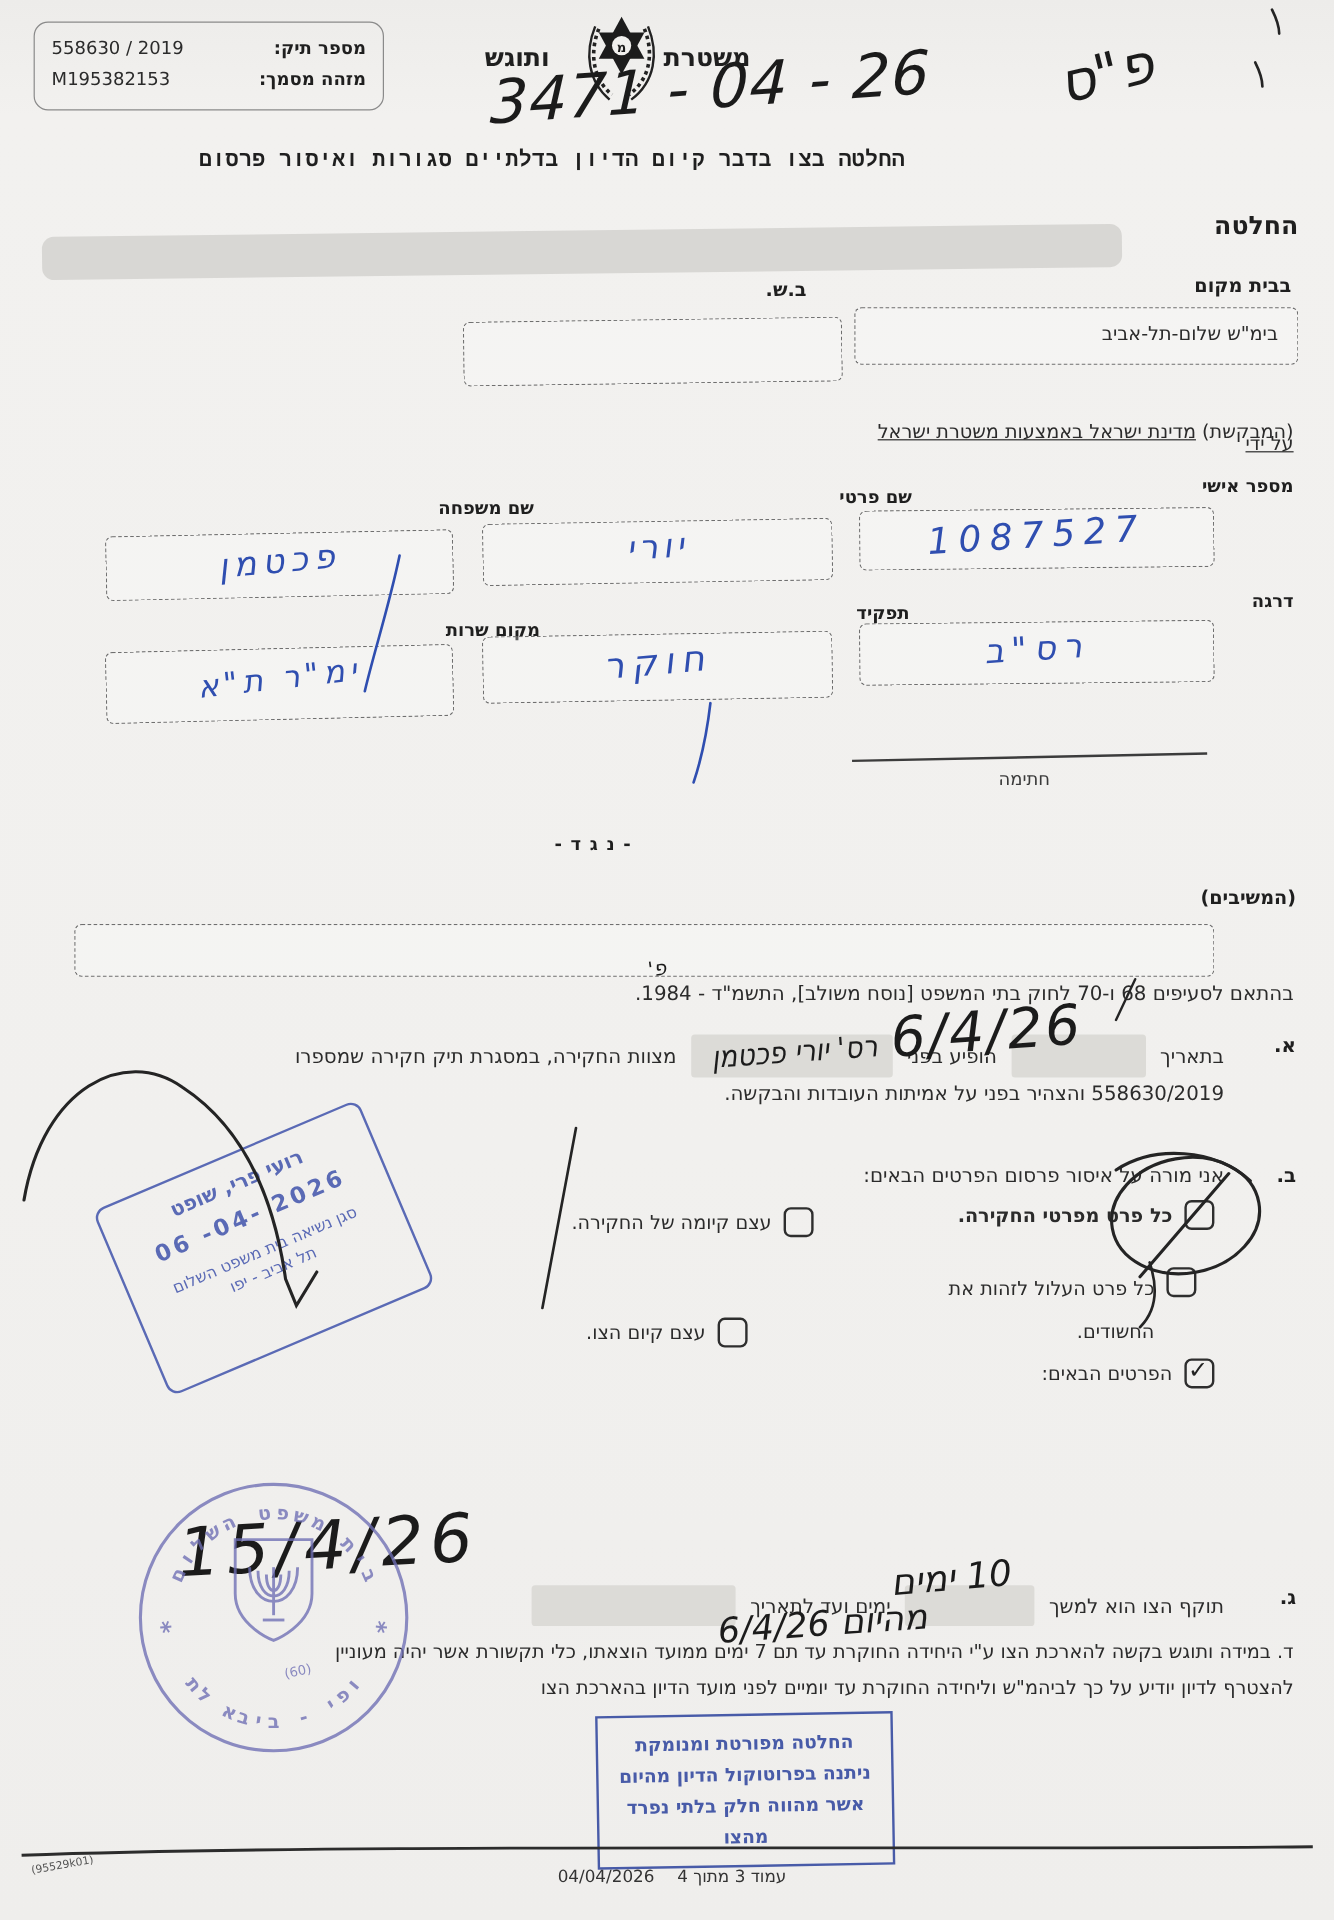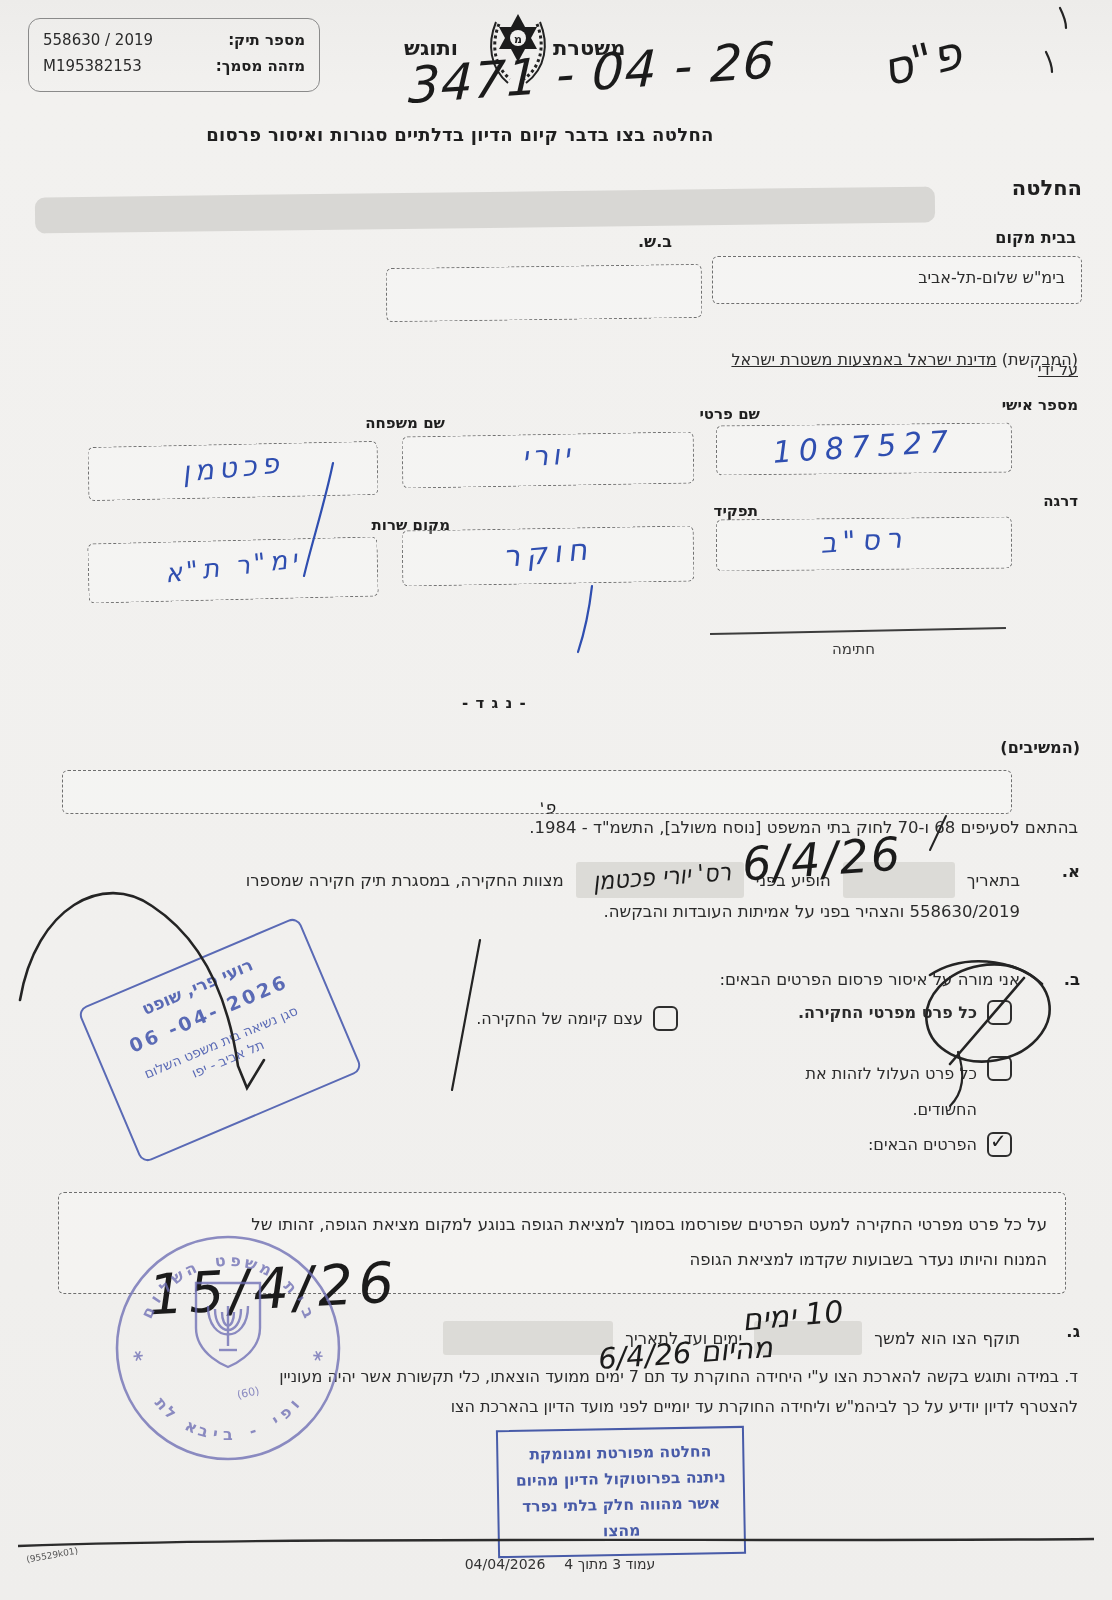--- a/index.html
+++ b/index.html
@@ -48,21 +48,21 @@
       <circle cx="33" cy="32" r="8" fill="#f1f0ee"></circle>
       <text x="33" y="37" text-anchor="middle" font-size="11" font-weight="bold" fill="#1c1c1c">מ</text>
     </svg>
   </div>
   <div class="abs lbl" style="left:553px;top:36px;font-size:21px;">משטרת</div>
   <div class="abs lbl" style="left:404px;top:36px;font-size:21px;">ותוגש</div>
 
   <div class="abs hw hw-black" dir="ltr" style="left:408px;top:44px;font-size:50px;letter-spacing:1px;transform:rotate(-4deg) skewX(-6deg);">3471 - 04 - 26</div>
   <div class="abs hw hw-black" style="left:882px;top:34px;font-size:46px;transform:rotate(-14deg);">פ"ס</div>
 
-  <div class="abs lbl" style="left:145px;top:124px;width:630px;text-align:center;font-size:18px;letter-spacing:.3px;">החלטה בצו בדבר קיום הדיון בדלתיים סגורות ואיסור פרסום</div>
+  <div class="abs lbl" style="left:145px;top:124px;width:630px;text-align:center;font-size:18px;letter-spacing:.3px;font-family:Liberation Mono, monospace;">החלטה בצו בדבר קיום הדיון בדלתיים סגורות ואיסור פרסום</div>
 
   <div class="abs lbl" style="right:30px;top:176px;font-size:21px;">החלטה</div>
   <div class="abs" style="left:35px;top:192px;width:900px;height:36px;background:#d8d7d4;border-radius:10px;transform:rotate(-.7deg);"></div>
 
   <div class="abs lbl" style="right:36px;top:228px;font-size:16px;">בבית מקום</div>
   <div class="abs lbl" style="left:638px;top:232px;font-size:16px;">ב.ש.</div>
   <div class="abs dash-box" style="left:712px;top:256px;width:368px;height:46px;">
     <div style="padding:11px 16px 0 0;font-size:16px;">בימ"ש שלום-תל-אביב</div>
   </div>
   <div class="abs dash-box" style="left:386px;top:266px;width:314px;height:52px;transform:rotate(-.8deg);"></div>
@@ -132,45 +132,47 @@
         <span class="mark"></span>
       </span>
     <span>כל פרט מפרטי החקירה.</span>
   </div>
   <div class="abs opt-row" style="right:434px;top:1006px;width:290px;">
     <span class="chk">
         <span class="mark"></span>
       </span>
     <span>עצם קיומה של החקירה.</span>
   </div>
-  <div class="abs opt-row" style="right:100px;top:1056px;width:250px;justify-content:space-between;">
+  <div class="abs opt-row" style="right:115px;top:1056px;width:250px;justify-content:space-between;">
     <span class="chk">
         <span class="mark"></span>
       </span>
     <span style="line-height:36px;">כל פרט העלול לזהות את החשודים.</span>
+  </div>
+  <div class="abs opt-row" style="right:489px;top:1098px;width:280px;">
+    <span class="chk">
+        <span class="mark"></span>
+      </span>
+    <span>עצם קיום הצו.</span>
   </div>
   <div class="abs opt-row" style="right:100px;top:1132px;width:260px;">
     <span class="chk">
         <span class="mark">✓</span>
       </span>
     <span>הפרטים הבאים:</span>
   </div>
 
   <div class="abs stamp-blue" style="left:100px;top:956px;width:240px;height:168px;border:2.6px solid #4053ac;border-radius:10px;
               transform:rotate(-23deg);text-align:center;opacity:.85;box-sizing:border-box;padding-top:14px;">
     <div class="lbl stamp-blue" style="font-size:17px;">רועי פרי, שופט</div>
     <div class="lbl stamp-blue" dir="ltr" style="font-size:19px;letter-spacing:3px;margin-top:8px;">06 -04- 2026</div>
     <div style="font-size:13.5px;margin-top:12px;">סגן נשיאה בית משפט השלום</div>
     <div style="font-size:13.5px;margin-top:2px;">תל אביב - יפו</div>
   </div>
 
-  <div class="abs dash-box" style="left:58px;top:1192px;width:1008px;height:102px;box-sizing:border-box;padding:14px 18px;font-size:16.5px;line-height:35px;">
-    <div>על כל פרט מפרטי החקירה למעט הפרטים שפורסמו בסמוך למציאת הגופה בנוגע למקום מציאת הגופה, זהותו של</div>
-    <div>המנוח והיותו נעדר בשבועות שקדמו למציאת הגופה</div>
-  </div>
 
   <div class="abs lbl" style="right:32px;top:1322px;font-size:16.5px;">ג.</div>
   <div class="abs a-line" style="right:92px;top:1318px;height:40px;">
     <span>תוקף הצו הוא למשך</span>
     <span class="gray-blank" style="width:108px;height:34px;"></span>
     <span>ימים ועד לתאריך</span>
     <span class="gray-blank" style="width:170px;height:34px;"></span>
   </div>
   <div class="abs hw hw-black" style="left:742px;top:1298px;font-size:30px;transform:rotate(-5deg);">10 ימים</div>
   <div class="abs hw hw-black" dir="ltr" style="left:148px;top:1256px;font-size:56px;letter-spacing:5px;transform:rotate(-3deg);">15/4/26</div>

